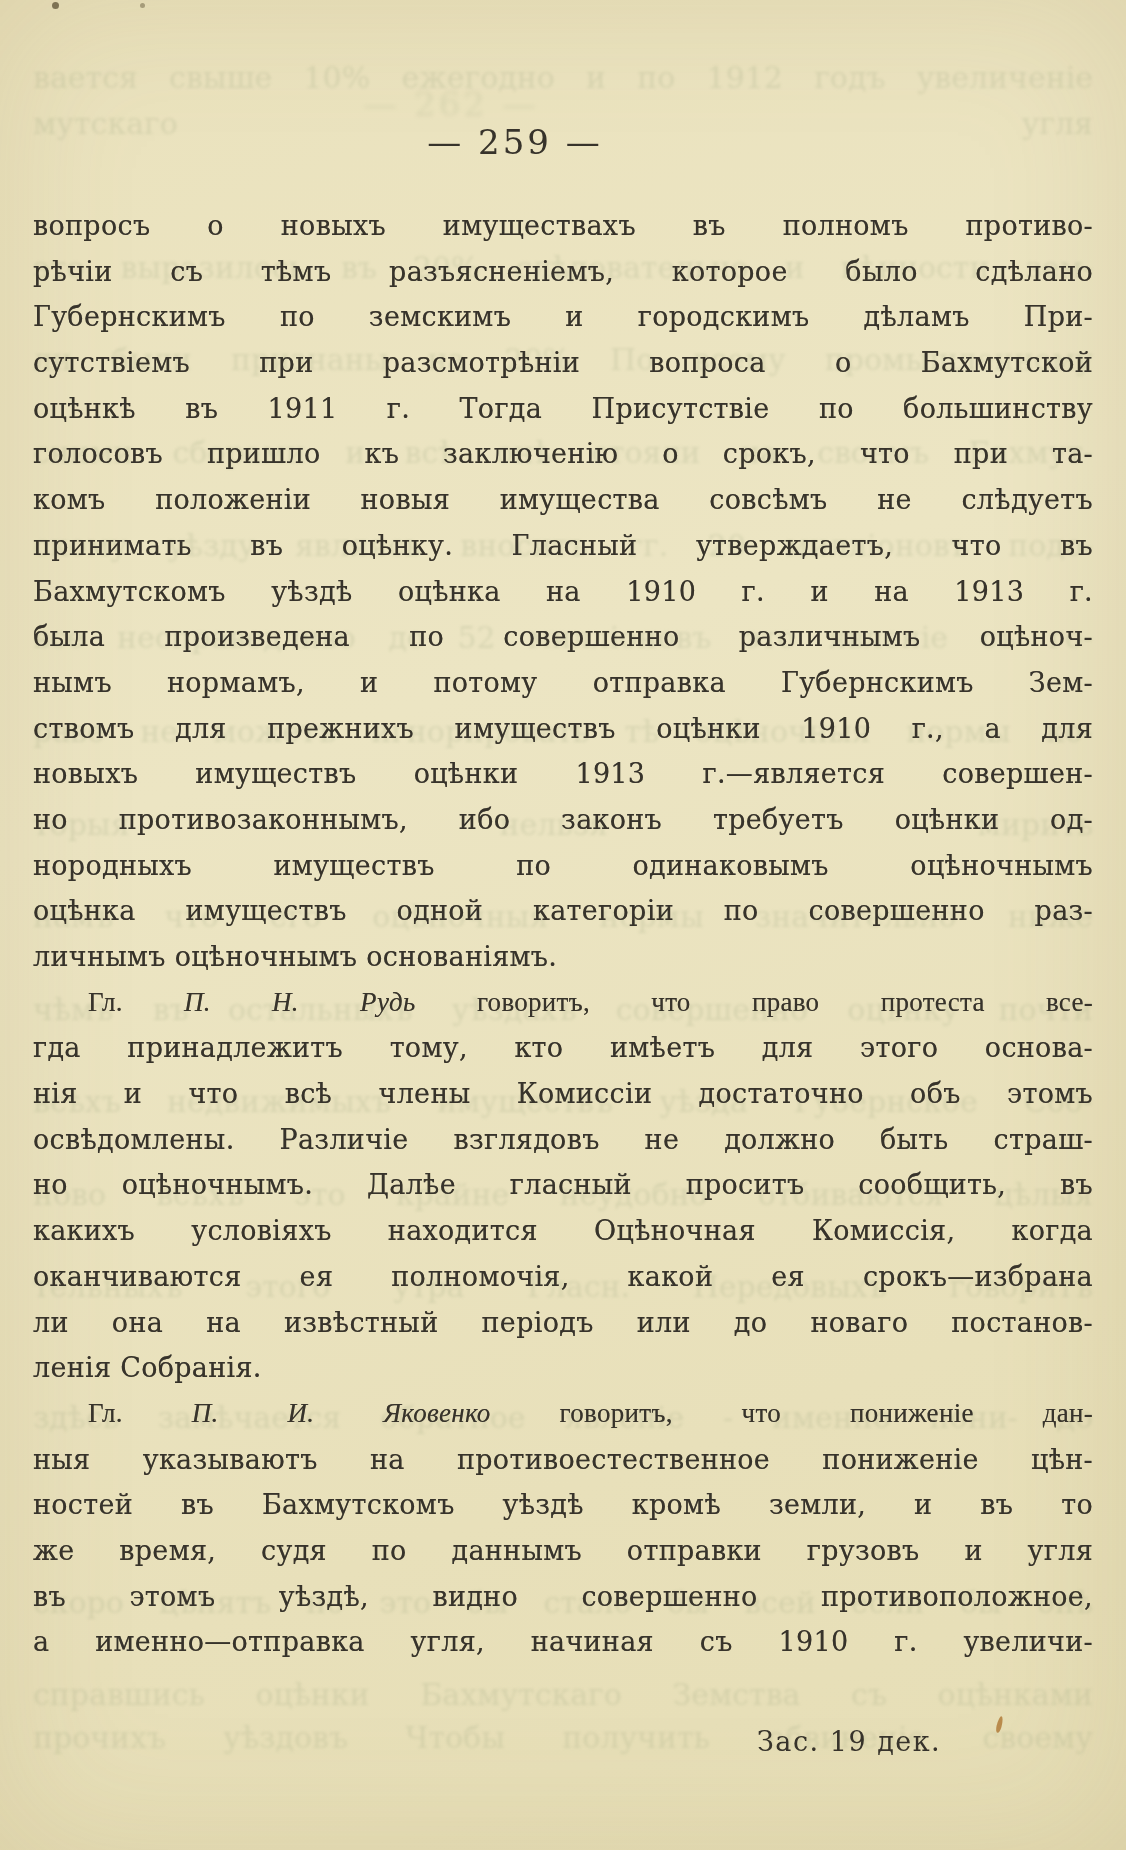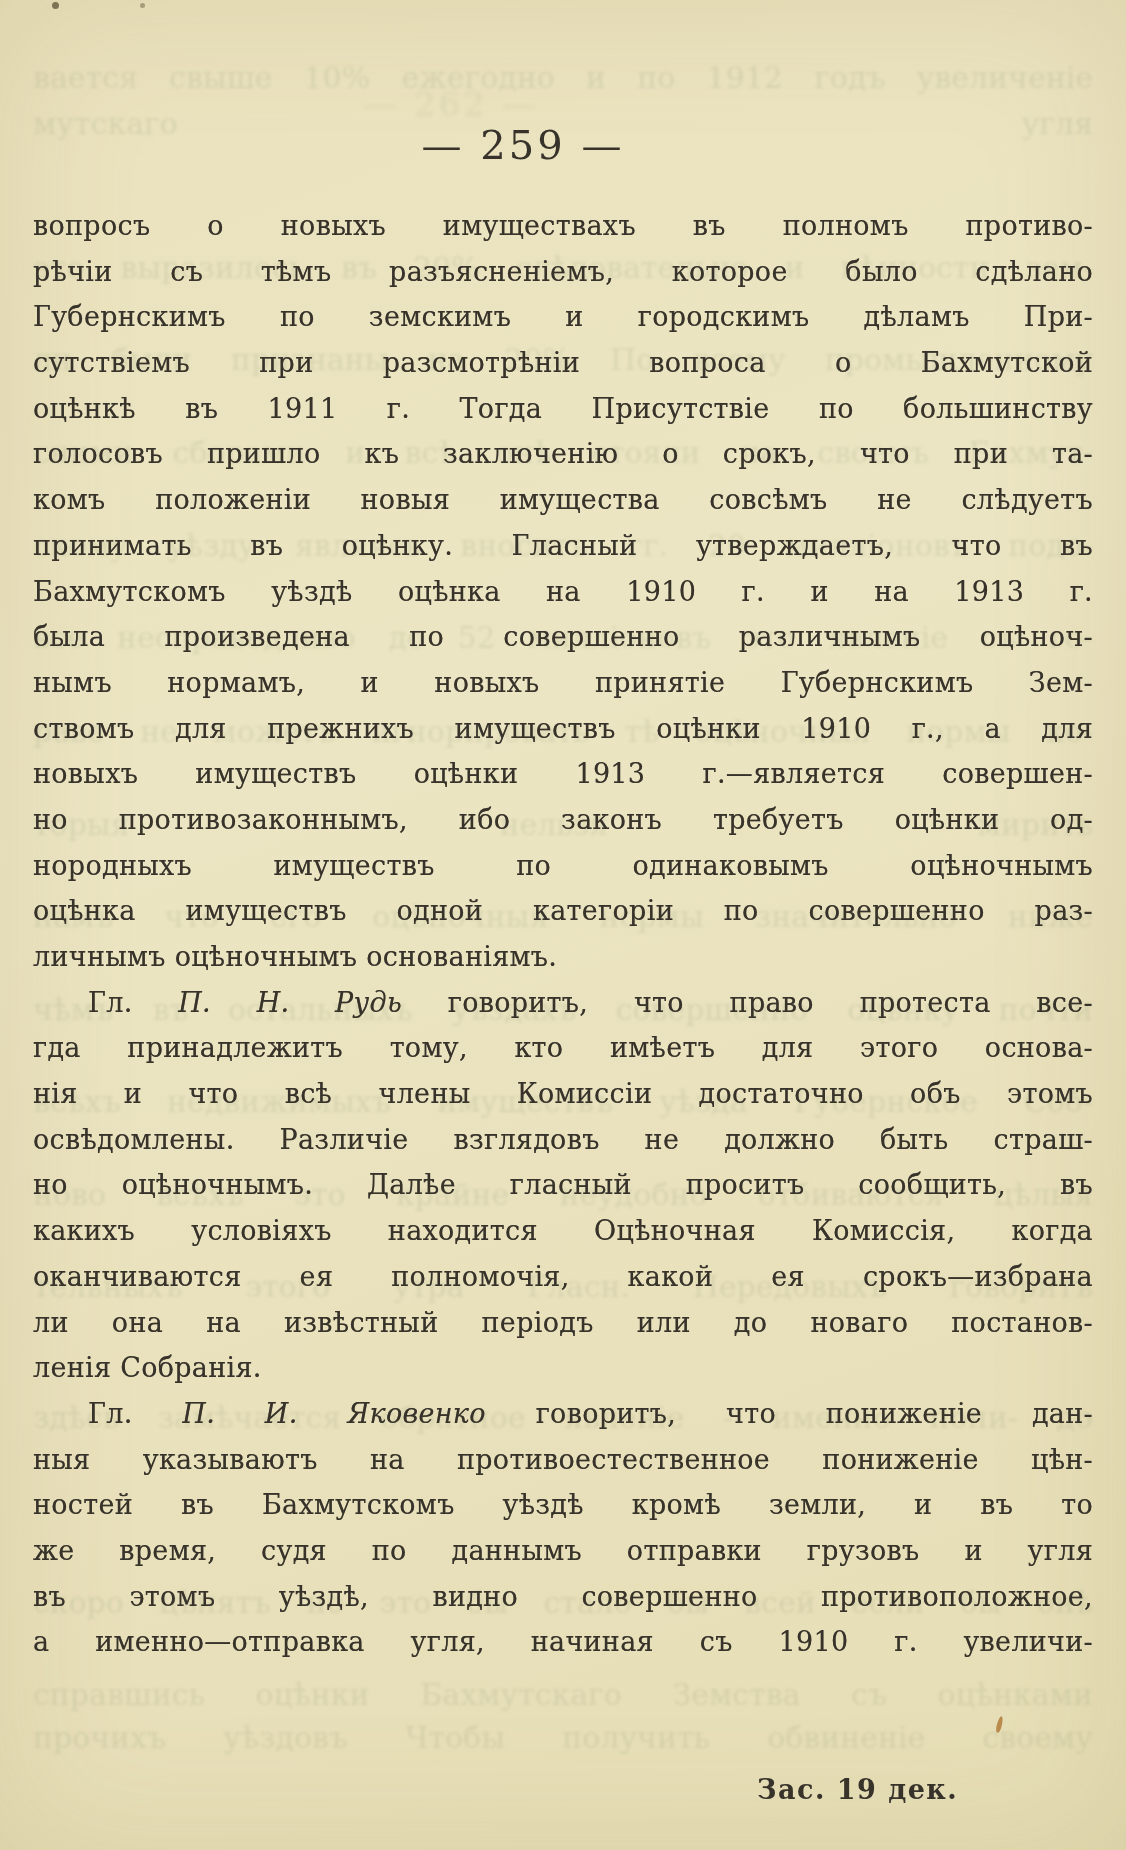--- a/index.html
+++ b/index.html
@@ -12,24 +12,24 @@
     font-family: "DejaVu Serif", "Liberation Serif", serif;
     color: var(--ink, #37332b);
     background:
       linear-gradient(160deg, #eae2bd 0%, #ece5c3 38%, #e8e0ba 75%, #e6deb6 100%);
     box-shadow: inset 0 0 140px rgba(150, 125, 70, 0.16);
   }
   
   .pagenum {
     position: absolute;
     top: 122px;
-    left: 12px;
+    left: 4px;
     width: 1022px;
     text-align: center;
-    font-size: 40px;
+    font-size: 34px;
     letter-spacing: 3px;
     color: var(--ink, #37332b);
   }
   .pagenum-ghost {
     position: absolute;
     top: 84px;
     left: -60px;
     width: 1022px;
     text-align: center;
     font-size: 34px;
@@ -51,21 +51,21 @@
     line-height: 45.7px;
     font-size: 27px;
     letter-spacing: 0.3px;
     text-align: justify;
     text-align-last: justify;
     overflow: hidden;
     white-space: normal;
     text-shadow: 0 0 0.6px rgba(50, 45, 36, 0.55);
   }
   .line.end { text-align-last: left; }
-  .line.indent { text-indent: 55px; }
+  .line.indent { text-indent: 55px; font-family: Liberation Serif, serif; }
   .nm { font-style: italic; }
   
   .ghosts {
     position: absolute;
     left: 33px;
     top: 0;
     width: 1060px;
     height: 100%;
     z-index: 1;
   }
@@ -82,24 +82,23 @@
     opacity: 0.20;
     filter: blur(1.4px);
     overflow: hidden;
   }
   
   .footer {
     position: absolute;
     left: 757px;
     top: 1726px;
     font-size: 27px;
-    font-weight: 700;
+    font-weight: 400;
     letter-spacing: 1.5px;
     z-index: 2;
-    margin-top: 48px;
   }
   
   .speck {
     position: absolute;
     border-radius: 50%;
     background: #5c5034;
     z-index: 3;
   }
   .speck.s1 { left: 52px;  top: 2px; width: 7px; height: 7px; opacity: 0.75; }
   .speck.s2 { left: 140px; top: 3px; width: 5px; height: 5px; opacity: 0.45; }
@@ -150,21 +149,21 @@
       <div class="line"><span>вопросъ о новыхъ имуществахъ въ полномъ противо-</span></div>
       <div class="line"><span>рѣчіи съ тѣмъ разъясненіемъ, которое было сдѣлано</span></div>
       <div class="line"><span>Губернскимъ по земскимъ и городскимъ дѣламъ При-</span></div>
       <div class="line"><span>сутствіемъ при разсмотрѣніи вопроса о Бахмутской</span></div>
       <div class="line"><span>оцѣнкѣ въ 1911 г. Тогда Присутствіе по большинству</span></div>
       <div class="line"><span>голосовъ пришло къ заключенію о срокъ, что при та-</span></div>
       <div class="line"><span>комъ положеніи новыя имущества совсѣмъ не слѣдуетъ</span></div>
       <div class="line"><span>принимать въ оцѣнку. Гласный утверждаетъ, что въ</span></div>
       <div class="line"><span>Бахмутскомъ уѣздѣ оцѣнка на 1910 г. и на 1913 г.</span></div>
       <div class="line"><span>была произведена по совершенно различнымъ оцѣноч-</span></div>
-      <div class="line"><span>нымъ нормамъ, и новыхъ принятіе Губернскимъ Зем-</span></div>
+      <div class="line"><span>нымъ нормамъ, и потому отправка Губернскимъ Зем-</span></div>
       <div class="line"><span>ствомъ для прежнихъ имуществъ оцѣнки 1910 г., а для</span></div>
       <div class="line"><span>новыхъ имуществъ оцѣнки 1913 г.—является совершен-</span></div>
       <div class="line"><span>но противозаконнымъ, ибо законъ требуетъ оцѣнки од-</span></div>
       <div class="line"><span>нородныхъ имуществъ по одинаковымъ оцѣночнымъ</span></div>
       <div class="line"><span>оцѣнка имуществъ одной категоріи по совершенно раз-</span></div>
       <div class="line end"><span>личнымъ оцѣночнымъ основаніямъ.</span></div>
       <div class="line indent"><span>Гл. </span><span class="nm">П. Н. Рудь</span><span> говоритъ, что право протеста все-</span></div>
       <div class="line"><span>гда принадлежитъ тому, кто имѣетъ для этого основа-</span></div>
       <div class="line"><span>нія и что всѣ члены Комиссіи достаточно объ этомъ</span></div>
       <div class="line"><span>освѣдомлены. Различіе взглядовъ не должно быть страш-</span></div>

